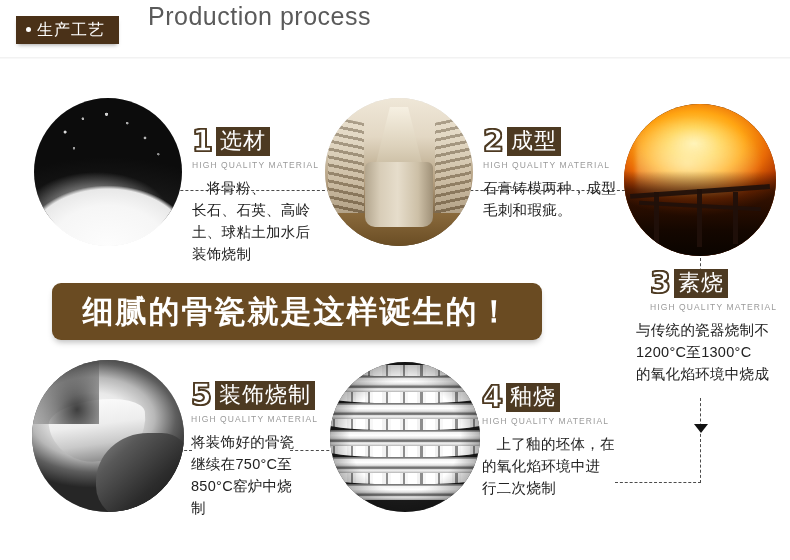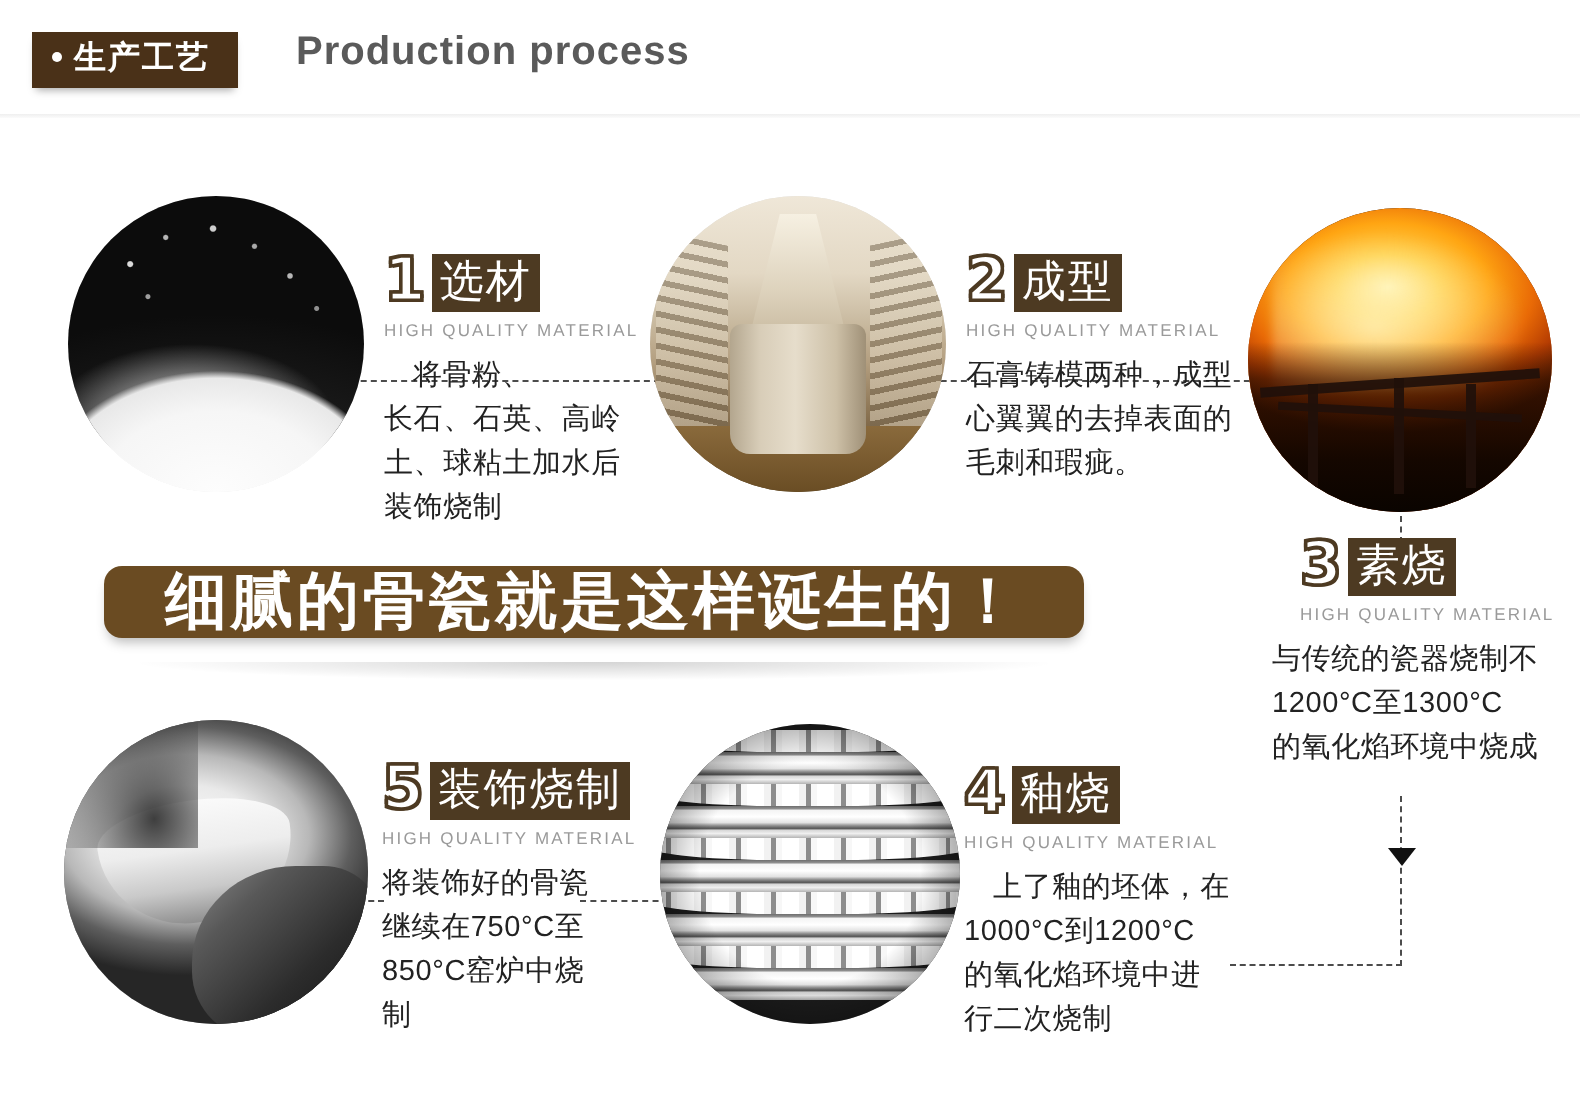--- a/index.html
+++ b/index.html
@@ -10,42 +10,42 @@
     overflow: hidden;
   }
   #page {
     position: relative;
     width: 790px; height: 560px;
     background: #fff;
   }
 
   
   .header {
-    position: absolute; left: 0; top: 0; width: 790px; height: 56px; font-weight: bold;
+    position: absolute; left: 0; top: 0; width: 790px; height: 56px;
   }
   .hdr-badge {
     position: absolute; left: 16px; top: 16px;
     height: 28px; padding: 0 14px 0 10px;
     background: #4a3118;
     color: #fff;
     font-size: 16px; line-height: 28px;
     letter-spacing: 1px;
     white-space: nowrap;
     box-shadow: 0 3px 4px -2px rgba(0,0,0,0.35);
   }
   .hdr-badge .dot {
     display: inline-block;
     width: 5px; height: 5px; border-radius: 50%;
     background: #fff;
     vertical-align: middle;
     margin-right: 6px; margin-bottom: 2px;
   }
   .hdr-en {
-    position: absolute; left: 148px; top: 15px;
-    font-size: 20px; color: #5a5a5a;
+    position: absolute; left: 148px; top: 2px;
+    font-size: 25px; color: #5a5a5a;
     letter-spacing: 0.5px;
   }
   .hdr-sep {
     position: absolute; left: 0; top: 57px;
     width: 790px; height: 2px;
     background: linear-gradient(to bottom,#efefef,#fbfbfb);
   }
 
   
   .dash-h {
@@ -222,21 +222,21 @@
     line-height: 1.52;
     color: #222;
     letter-spacing: .3px;
   }
   .step-body .ln { white-space: nowrap; }
   .indent { padding-left: 1em; }
 
   
   .banner {
     position: absolute; left: 52px; top: 283px;
-    width: 490px; height: 36px;
+    width: 490px; height: 57px;
     background: #6a4b22;
     border-radius: 9px;
     box-shadow: 0 4px 6px -2px rgba(0,0,0,0.28);
     z-index: 6;
     display: flex; align-items: center; justify-content: center;
   }
   .banner span {
     color: #fff;
     font-size: 31px;
     font-weight: bold;
@@ -337,21 +337,20 @@
   </div>
 
   <div class="step" style="left:483px; top:126px; width:145px;">
     <div class="step-head">
       <span class="step-num">2</span>
       <span class="step-label">成型</span>
     </div>
     <div class="step-en">HIGH QUALITY MATERIAL</div>
     <div class="step-body">
       <div class="ln">石膏铸模两种，成型</div>
-      <div class="ln">心翼翼的去掉表面的</div>
       <div class="ln">毛刺和瑕疵。</div>
     </div>
   </div>
 
   <div class="step" style="left:636px; top:268px; width:150px;">
     <div class="step-head" style="padding-left:14px;">
       <span class="step-num">3</span>
       <span class="step-label">素烧</span>
     </div>
     <div class="step-en" style="padding-left:14px;">HIGH QUALITY MATERIAL</div>
@@ -363,21 +362,20 @@
   </div>
 
   <div class="step" style="left:482px; top:382px; width:140px;">
     <div class="step-head">
       <span class="step-num">4</span>
       <span class="step-label">釉烧</span>
     </div>
     <div class="step-en">HIGH QUALITY MATERIAL</div>
     <div class="step-body">
       <div class="ln indent">上了釉的坯体，在</div>
-      <div class="ln">1000°C到1200°C</div>
       <div class="ln">的氧化焰环境中进</div>
       <div class="ln">行二次烧制</div>
     </div>
   </div>
 
   <div class="step" style="left:191px; top:380px; width:140px;">
     <div class="step-head">
       <span class="step-num">5</span>
       <span class="step-label">装饰烧制</span>
     </div>

